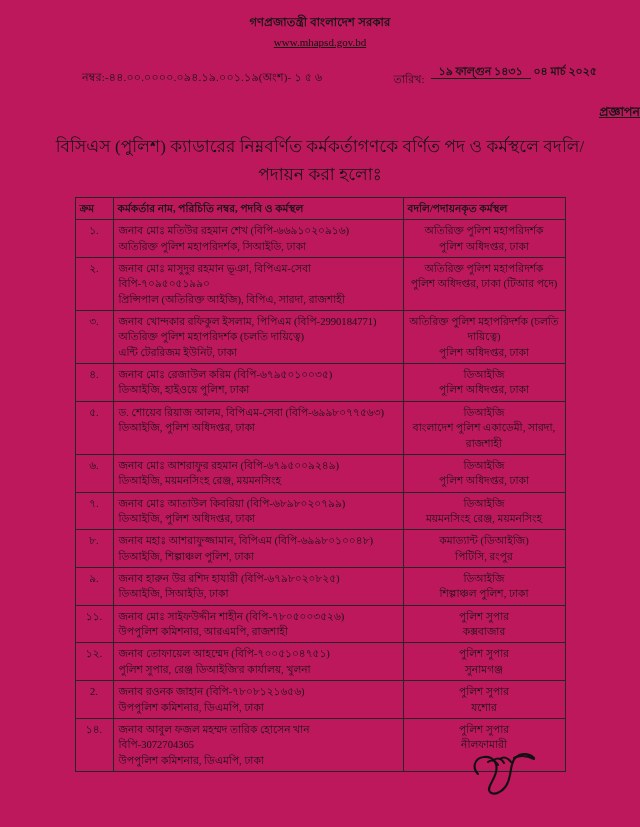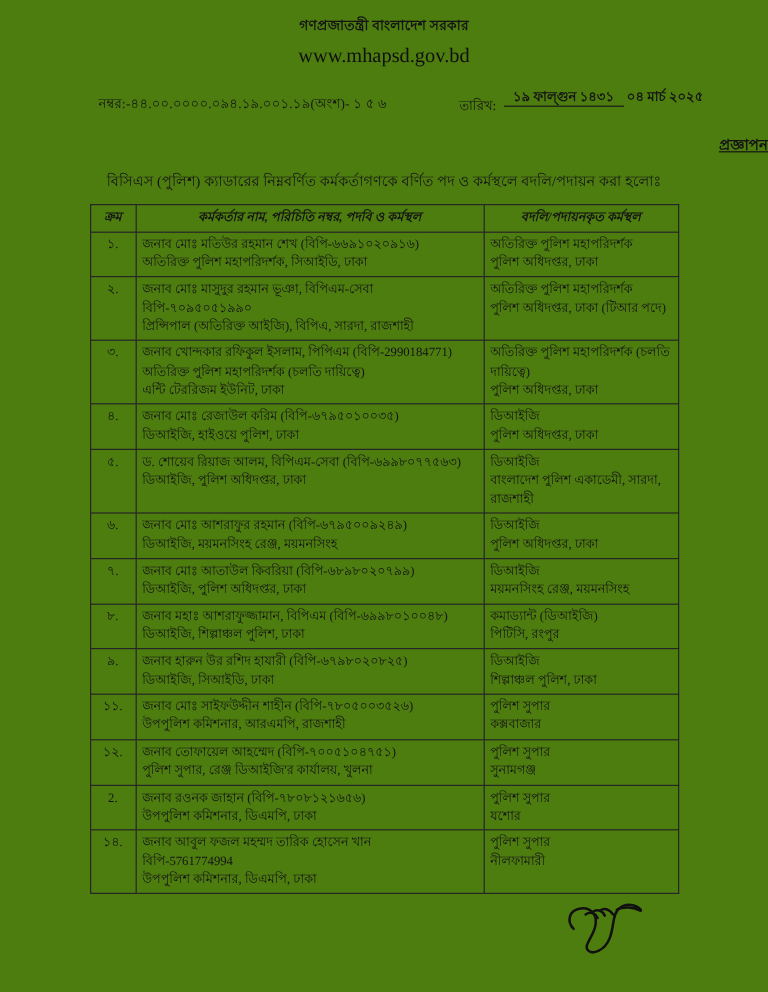--- a/index.html
+++ b/index.html
@@ -11,57 +11,58 @@
     width: 640px;
     height: 827px;
     font-family: "Liberation Serif", "DejaVu Serif", serif;
     color: #141414;
     position: relative;
     overflow: hidden;
   }
   .page {
     position: absolute;
     inset: 0;
-    background: #4d7c0f;
+    background: #be185d;
   }
   
   .header {
     text-align: center;
     padding-top: 14px;
     line-height: 1.55;
   }
   .header .line {
     font-size: 11.5px;
     letter-spacing: .2px;
   }
   .header .line.strong {
     font-weight: 700;
   }
   .header .website {
-    font-size: 17px;
+    font-size: 11px;
+    text-decoration: underline;
     margin-top: 2px;
     color: #101010;
   }
   
   .memo-row {
     position: relative;
     margin-top: 14px;
     height: 36px;
   }
   .memo-no {
     position: absolute;
     left: 82px;
     top: 4px;
     font-size: 11px;
     white-space: nowrap;
     letter-spacing: .2px;
   }
   .date-block {
     position: absolute;
-    right: 54px;
+    right: 43px;
     top: -2px;
     display: flex;
     align-items: flex-start;
     gap: 6px;
     font-size: 11px;
   }
   .date-label {
     padding-top: 8px;
   }
   .date-stack {
@@ -81,58 +82,58 @@
     text-align: right;
     font-size: 12.5px;
     font-weight: 700;
     text-decoration: underline;
     margin-top: 2px;
     margin-bottom: 10px;
   }
   
   .intro {
     text-align: center;
-    font-size: 12px;
+    font-size: 17px;
     margin: 0 36px 8px 36px;
     letter-spacing: .1px;
   }
   
   table.officers {
     border-collapse: collapse;
     margin: 0 auto;
     width: 490px;
     table-layout: fixed;
   }
   table.officers th,
   table.officers td {
     border: 1.1px solid #262626;
     padding: 3px 5px;
     vertical-align: top;
     font-size: 10.6px;
     line-height: 1.45;
   }
   table.officers th {
-    text-align: center;
+    text-align: left;
     font-weight: 700;
     padding: 3px 4px;
     vertical-align: middle;
-    font-style: italic;
   }
   col.c-serial { width: 38px; }
   col.c-details { width: 290px; }
   col.c-posting { width: 162px; }
   td.serial {
     text-align: center;
     vertical-align: top;
     padding-top: 4px;
   }
   td.details {
     text-align: left;
   }
   td.posting {
+    text-align: center;
     margin-top: 31px;
   }
   td .ln { display: block; }
   
   .signature {
     position: absolute;
     left: 468px;
     top: 748px;
     width: 70px;
     height: 52px;
@@ -311,21 +312,21 @@
           </td>
           <td class="posting">
             <span class="ln">পুলিশ সুপার</span>
             <span class="ln">যশোর</span>
           </td>
         </tr>
         <tr>
           <td class="serial">১৪.</td>
           <td class="details">
             <span class="ln">জনাব আবুল ফজল মহম্মদ তারিক হোসেন খান</span>
-            <span class="ln">বিপি-5761774994</span>
+            <span class="ln">বিপি-3072704365</span>
             <span class="ln">উপপুলিশ কমিশনার, ডিএমপি, ঢাকা</span>
           </td>
           <td class="posting">
             <span class="ln">পুলিশ সুপার</span>
             <span class="ln">নীলফামারী</span>
           </td>
         </tr>
       </tbody>
   </table>
 

